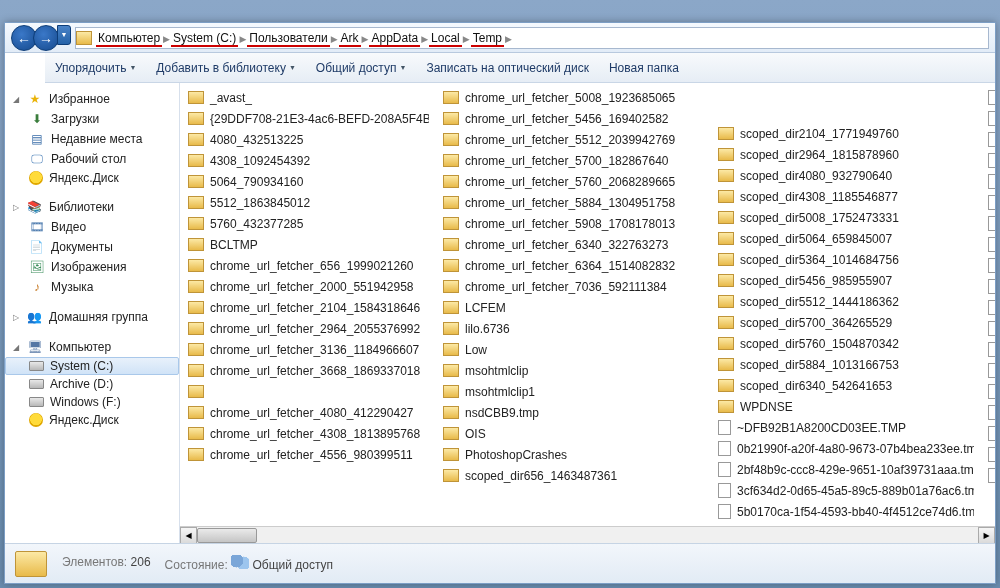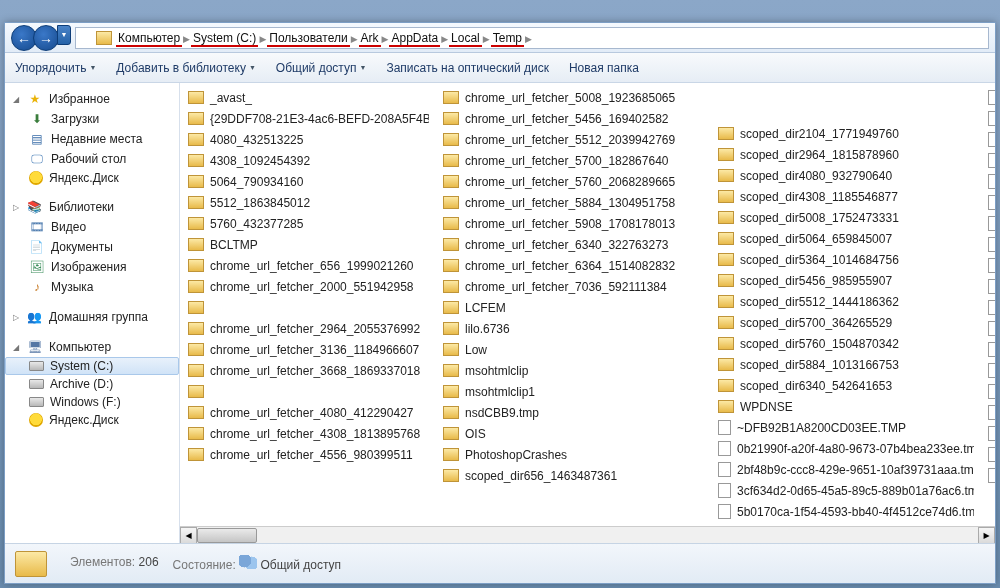--- a/index.html
+++ b/index.html
@@ -4,27 +4,27 @@
 <style>
 * { margin: 0; padding: 0; box-sizing: border-box; font-family: "Segoe UI", Tahoma, sans-serif; }
 body { background: linear-gradient(to bottom, #8ba7c8 0%, #6a8db0 100%); width: 1000px; height: 588px; overflow: hidden; }
 .window { position: absolute; top: 22px; left: 4px; right: 4px; bottom: 4px; background: #fff; border: 1px solid #7c9ec5; box-shadow: 0 0 8px rgba(0,0,0,.3); display: flex; flex-direction: column; }
 
 .addrbar { height: 30px; background: linear-gradient(#f5f9fe,#e2ecf7); border-bottom: 1px solid #b8c9de; display: flex; align-items: center; padding: 0 6px; gap: 4px; }
 .navbtns { display: flex; gap: 0; }
 .circlebtn { width: 26px; height: 26px; border-radius: 50%; background: radial-gradient(circle at 40% 35%, #3a78c8, #15498d); display: flex; align-items: center; justify-content: center; color: #fff; font-size: 14px; cursor: pointer; border: 1px solid #0d3d78; }
 .circlebtn + .circlebtn { margin-left: -4px; }
 .ddarrow { width: 14px; height: 20px; background: linear-gradient(#4a83c7,#2462a8); border: 1px solid #0d3d78; border-radius: 0 3px 3px 0; display: flex; align-items: center; justify-content: center; color: #fff; font-size: 7px; cursor: pointer; margin-left: -2px; }
-.addressbox { flex: 1; height: 22px; background: #fff; border: 1px solid #a7b8cf; display: flex; align-items: center; font-size: 12px; padding-left: 20px; }
+.addressbox { flex: 1; height: 22px; background: #fff; border: 1px solid #a7b8cf; display: flex; align-items: center; font-size: 12px; padding-left: 0; }
 .addr-icon { width: 16px; height: 14px; background: linear-gradient(#fce9a5,#e8ba4a); border: 1px solid #bf9438; margin-right: 4px; }
 .crumb { padding: 0 2px; cursor: pointer; color: #111; }
 .crumb.ul { border-bottom: 2px solid #c00; }
 .crumb-sep { color: #888; padding: 0 1px; font-size: 9px; }
 
-.toolbar { height: 30px; background: linear-gradient(#f8fafc,#e6edf5); border-bottom: 1px solid #c9d6e6; display: flex; align-items: center; font-size: 12px; color: #1f3b67; }
+.toolbar { height: 30px; background: linear-gradient(#f8fafc,#e6edf5); border-bottom: 1px solid #c9d6e6; display: flex; align-items: center; font-size: 12px; color: #1f3b67; margin-left: 40px; }
 .tbitem { padding: 0 10px; height: 100%; display: flex; align-items: center; cursor: pointer; gap: 3px; }
 .tb-dd { font-size: 7px; color: #456; }
 
 .body { flex: 1; display: flex; overflow: hidden; }
 .sidebar { width: 175px; background: #fff; border-right: 1px solid #d7e0ec; overflow-y: auto; padding: 6px 0; font-size: 12px; }
 .sb-section { margin-bottom: 10px; }
 .sb-head { display: flex; align-items: center; padding: 2px 8px; gap: 6px; color: #222; cursor: pointer; }
 .sb-head .tri { font-size: 8px; color: #777; width: 8px; }
 .sb-item { display: flex; align-items: center; padding: 2px 8px 2px 24px; gap: 6px; color: #222; cursor: pointer; }
 .sb-item:hover, .sb-item.sel { background: linear-gradient(#e8f1fb,#d0e3f7); border: 1px solid #a9c8ea; border-radius: 2px; padding: 1px 7px 1px 23px; }
@@ -51,21 +51,21 @@
 .col4 { flex: 1; }
 .fitem { display: flex; align-items: center; gap: 6px; font-size: 12px; color: #222; padding: 1px 2px; height: 21px; cursor: pointer; white-space: nowrap; overflow: hidden; }
 .fico-folder { width: 16px; height: 13px; background: linear-gradient(#fce9a5,#e8ba4a); border: 1px solid #bf9438; flex-shrink: 0; }
 .fico-file { width: 13px; height: 15px; background: #fff; border: 1px solid #999; flex-shrink: 0; }
 
 .hscroll { position: absolute; bottom: 0; left: 0; right: 0; height: 17px; background: #f0f0f0; border-top: 1px solid #ccc; display: flex; align-items: center; }
 .hs-btn { width: 17px; height: 17px; background: linear-gradient(#f6f6f6,#dadada); border: 1px solid #aaa; display: flex; align-items: center; justify-content: center; font-size: 8px; cursor: pointer; }
 .hs-track { flex: 1; height: 17px; position: relative; }
 .hs-thumb { position: absolute; left: 0; width: 60px; height: 15px; top: 1px; background: linear-gradient(#eaeaea,#c5c5c5); border: 1px solid #999; border-radius: 2px; cursor: pointer; }
 
-.statusbar { height: 40px; background: linear-gradient(#f2f6fb,#e2ebf5); border-top: 1px solid #c6d4e4; display: flex; align-items: center; padding: 0 10px; font-size: 12px; gap: 23px; text-align: center; }
+.statusbar { height: 40px; background: linear-gradient(#f2f6fb,#e2ebf5); border-top: 1px solid #c6d4e4; display: flex; align-items: center; padding: 0 10px; font-size: 12px; gap: 15px; text-align: center; }
 .status-icon { width: 32px; height: 26px; background: linear-gradient(#fce9a5,#e8ba4a); border: 1px solid #bf9438; border-radius: 2px; }
 .status-text { display: flex; gap: 14px; color: #444; }
 .status-text .lbl { color: #777; }
 .share-ico { display:inline-flex; width:18px; height:14px; background: radial-gradient(circle at 30% 40%, #7aa6d8 45%, transparent 46%), radial-gradient(circle at 70% 60%, #9cc5ee 45%, transparent 46%); }
 </style>
 </head>
 <body>
 
 <div class="window">
 
@@ -227,20 +227,21 @@
             <div class="fitem">
               <span class="fico-folder"></span>
               <span>chrome_url_fetcher_656_1999021260</span>
             </div>
             <div class="fitem">
               <span class="fico-folder"></span>
               <span>chrome_url_fetcher_2000_551942958</span>
             </div>
             <div class="fitem">
               <span class="fico-folder"></span>
+              <span>chrome_url_fetcher_2104_1584318646</span>
             </div>
             <div class="fitem">
               <span class="fico-folder"></span>
               <span>chrome_url_fetcher_2964_2055376992</span>
             </div>
             <div class="fitem">
               <span class="fico-folder"></span>
               <span>chrome_url_fetcher_3136_1184966607</span>
             </div>
             <div class="fitem">

